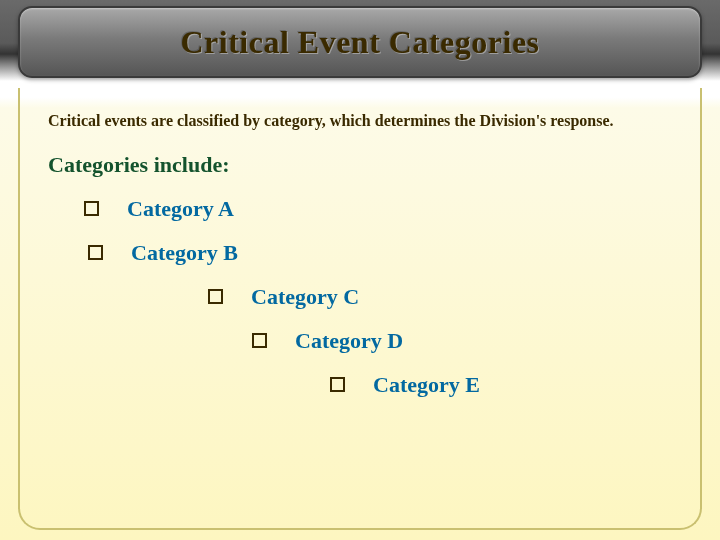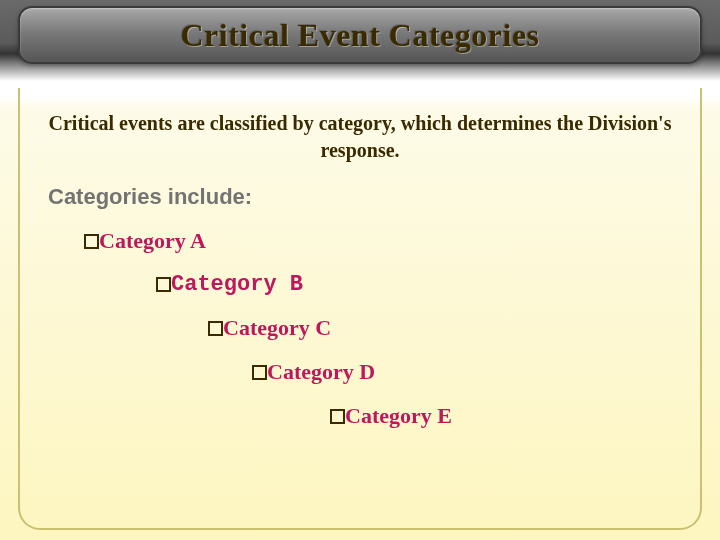--- a/index.html
+++ b/index.html
@@ -16,21 +16,21 @@
       #fdfbe8 20%,
       #fdf9d8 50%,
       #fdf6c0 100%);
     position: relative;
   }
   .title-bar {
     position: absolute;
     top: 6px;
     left: 18px;
     right: 18px;
-    height: 58px;
+    height: 72px;
     background: linear-gradient(180deg, #a8a8a8 0%, #7a7a7a 45%, #555555 100%);
     border: 2px solid #3a3a3a;
     border-radius: 14px;
     display: flex;
     align-items: center;
     justify-content: center;
     box-shadow: inset 0 1px 2px rgba(255,255,255,0.4), 0 2px 4px rgba(0,0,0,0.3);
   }
   .title-text {
     font-family: 'Bookman Old Style', Georgia, serif;
@@ -48,56 +48,55 @@
     bottom: 10px;
     border-left: 2px solid #c9c070;
     border-right: 2px solid #c9c070;
     border-bottom: 2px solid #c9c070;
     border-bottom-left-radius: 22px;
     border-bottom-right-radius: 22px;
     padding: 22px 28px 12px 28px;
   }
   .intro {
     font-family: 'Bookman Old Style', Georgia, serif;
-    font-size: 20px;
+    font-size: 16px;
     font-weight: bold;
     color: #3a2a00;
     line-height: 1.35;
     margin-bottom: 20px;
-    text-align: center;
   }
   .subhead {
-    font-family: Liberation Sans, sans-serif;
+    font-family: Liberation Serif, serif;
     font-size: 22px;
     font-weight: bold;
-    color: #737373;
+    color: #14532d;
     margin-bottom: 18px;
   }
   .cat-list {
     position: relative;
   }
   .cat-item {
     display: flex;
     align-items: center;
-    gap: 0;
+    gap: 28px;
     font-family: 'Bookman Old Style', Georgia, serif;
     font-size: 22px;
     font-weight: bold;
-    color: #be185d;
+    color: #0369a1;
     margin-bottom: 18px;
   }
   .cat-item .box {
     width: 15px;
     height: 15px;
     border: 2px solid #3a2a00;
     background: transparent;
     flex: 0 0 auto;
   }
   .ind-0 { margin-left: 36px; }
-  .ind-1 { margin-left: 108px; font-family: Liberation Mono, monospace; }
+  .ind-1 { margin-left: 40px; }
   .ind-2 { margin-left: 148px; padding-left: 12px; }
   .ind-3 { margin-left: 204px; }
   .ind-4 { margin-left: 260px; padding-left: 22px; }
 </style>
 </head>
 <body>
 
 <div class="title-bar">
   <div class="title-text">Critical Event Categories</div>
 </div>

